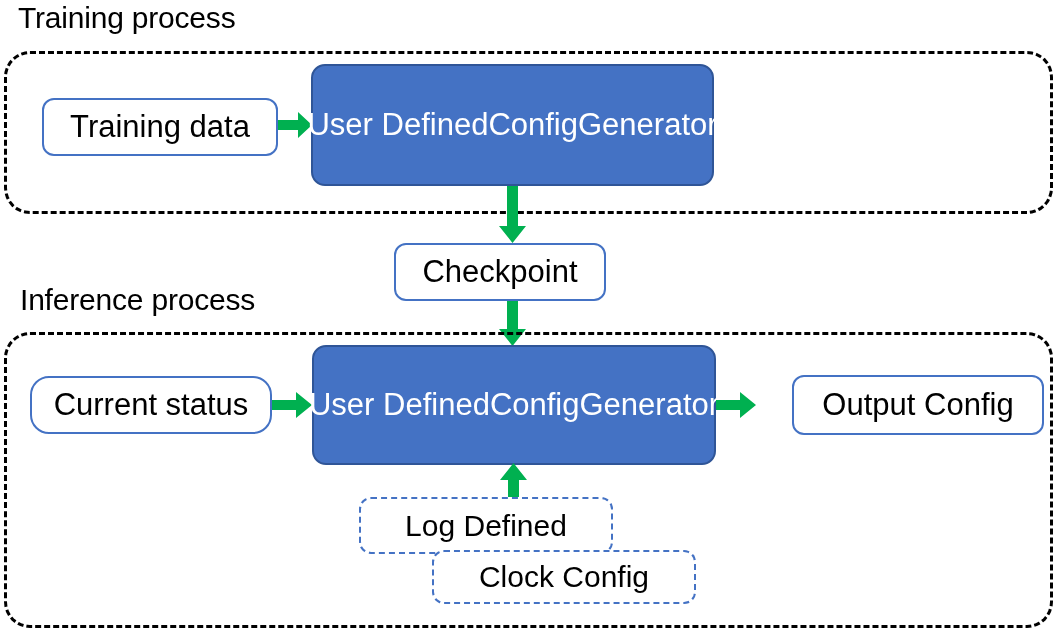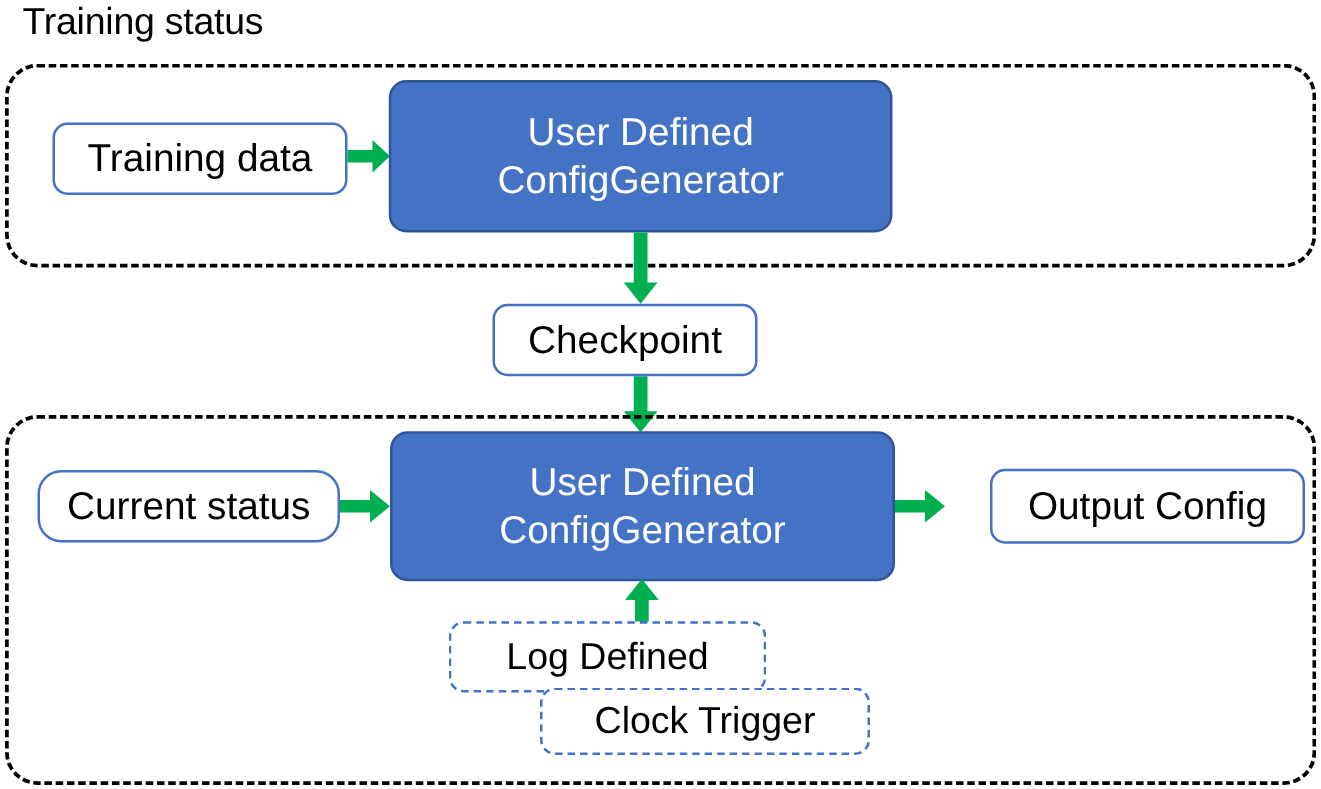--- a/index.html
+++ b/index.html
@@ -17,39 +17,39 @@
 
   
   .node-box{position:absolute;box-sizing:border-box;background:#ffffff;
             border:2px solid #4472C4;border-radius:12px;
             display:flex;align-items:center;justify-content:center;
             color:#000000;font-size:31px;line-height:34px;white-space:nowrap;}
 
   
   .proc-box{position:absolute;box-sizing:border-box;background:#4472C4;
             border:2px solid #2F5597;border-radius:14px;
-            display:flex;flex-direction:column;align-items:center;justify-content:center;
+            display:flex;flex-direction:row;align-items:center;justify-content:center;
             color:#ffffff;font-size:31px;line-height:38px;white-space:nowrap;}
 
   
   .trigger-box{position:absolute;box-sizing:border-box;background:#ffffff;
                border:2px dashed #4472C4;border-radius:12px;
                display:flex;align-items:center;justify-content:center;
                color:#000000;font-size:30px;line-height:32px;white-space:nowrap;}
 
   
   .arrow{position:absolute;}
   .arrow svg{display:block;overflow:visible;}
 </style>
 </head>
 <body>
 
 <div class="stage">
 
-  <div class="group-label" style="left:18px;top:2px;">Training status</div>
+  <div class="group-label" style="left:18px;top:2px;">Training process</div>
 
   <div class="process-container" style="left:4px;top:51px;width:1049px;height:163px;"></div>
 
   <div class="node-box" style="left:42px;top:98px;width:236px;height:58px;">Training data</div>
 
   <div class="arrow" style="left:278px;top:108px;">
     <svg width="36" height="34" viewBox="0 0 36 34">
       <path d="M0,12 L20,12 L20,4 L34,17 L20,30 L20,22 L0,22 Z" fill="#00B050"></path>
     </svg>
   </div>
@@ -66,20 +66,21 @@
   </div>
 
   <div class="node-box" style="left:394px;top:243px;width:212px;height:58px;">Checkpoint</div>
 
   <div class="arrow" style="left:495px;top:301px;">
     <svg width="36" height="48" viewBox="0 0 36 48">
       <path d="M12,0 L23,0 L23,28 L31,28 L17.5,45 L4,28 L12,28 Z" fill="#00B050"></path>
     </svg>
   </div>
 
+  <div class="group-label" style="left:20px;top:284px;">Inference process</div>
 
   <div class="process-container" style="left:4px;top:332px;width:1049px;height:296px;"></div>
 
   <div class="node-box" style="left:30px;top:376px;width:242px;height:58px;border-radius:19px;">Current status</div>
 
   <div class="arrow" style="left:272px;top:388px;">
     <svg width="42" height="34" viewBox="0 0 42 34">
       <path d="M0,12 L24,12 L24,4 L40,17 L24,30 L24,22 L0,22 Z" fill="#00B050"></path>
     </svg>
   </div>
@@ -98,15 +99,15 @@
   <div class="node-box" style="left:756px;top:375px;width:252px;height:60px;margin-left:36px;">Output Config</div>
 
   <div class="arrow" style="left:497px;top:463px;">
     <svg width="34" height="42" viewBox="0 0 34 42">
       <path d="M16.5,0 L30,17 L22,17 L22,42 L11,42 L11,17 L3,17 Z" fill="#00B050"></path>
     </svg>
   </div>
 
   <div class="trigger-box" style="left:359px;top:497px;width:254px;height:57px;z-index:2;">Log Defined</div>
 
-  <div class="trigger-box" style="left:432px;top:550px;width:264px;height:54px;z-index:3;">Clock Trigger</div>
+  <div class="trigger-box" style="left:432px;top:550px;width:264px;height:54px;z-index:3;">Clock Config</div>
 
 </div>
 
 </body></html>

